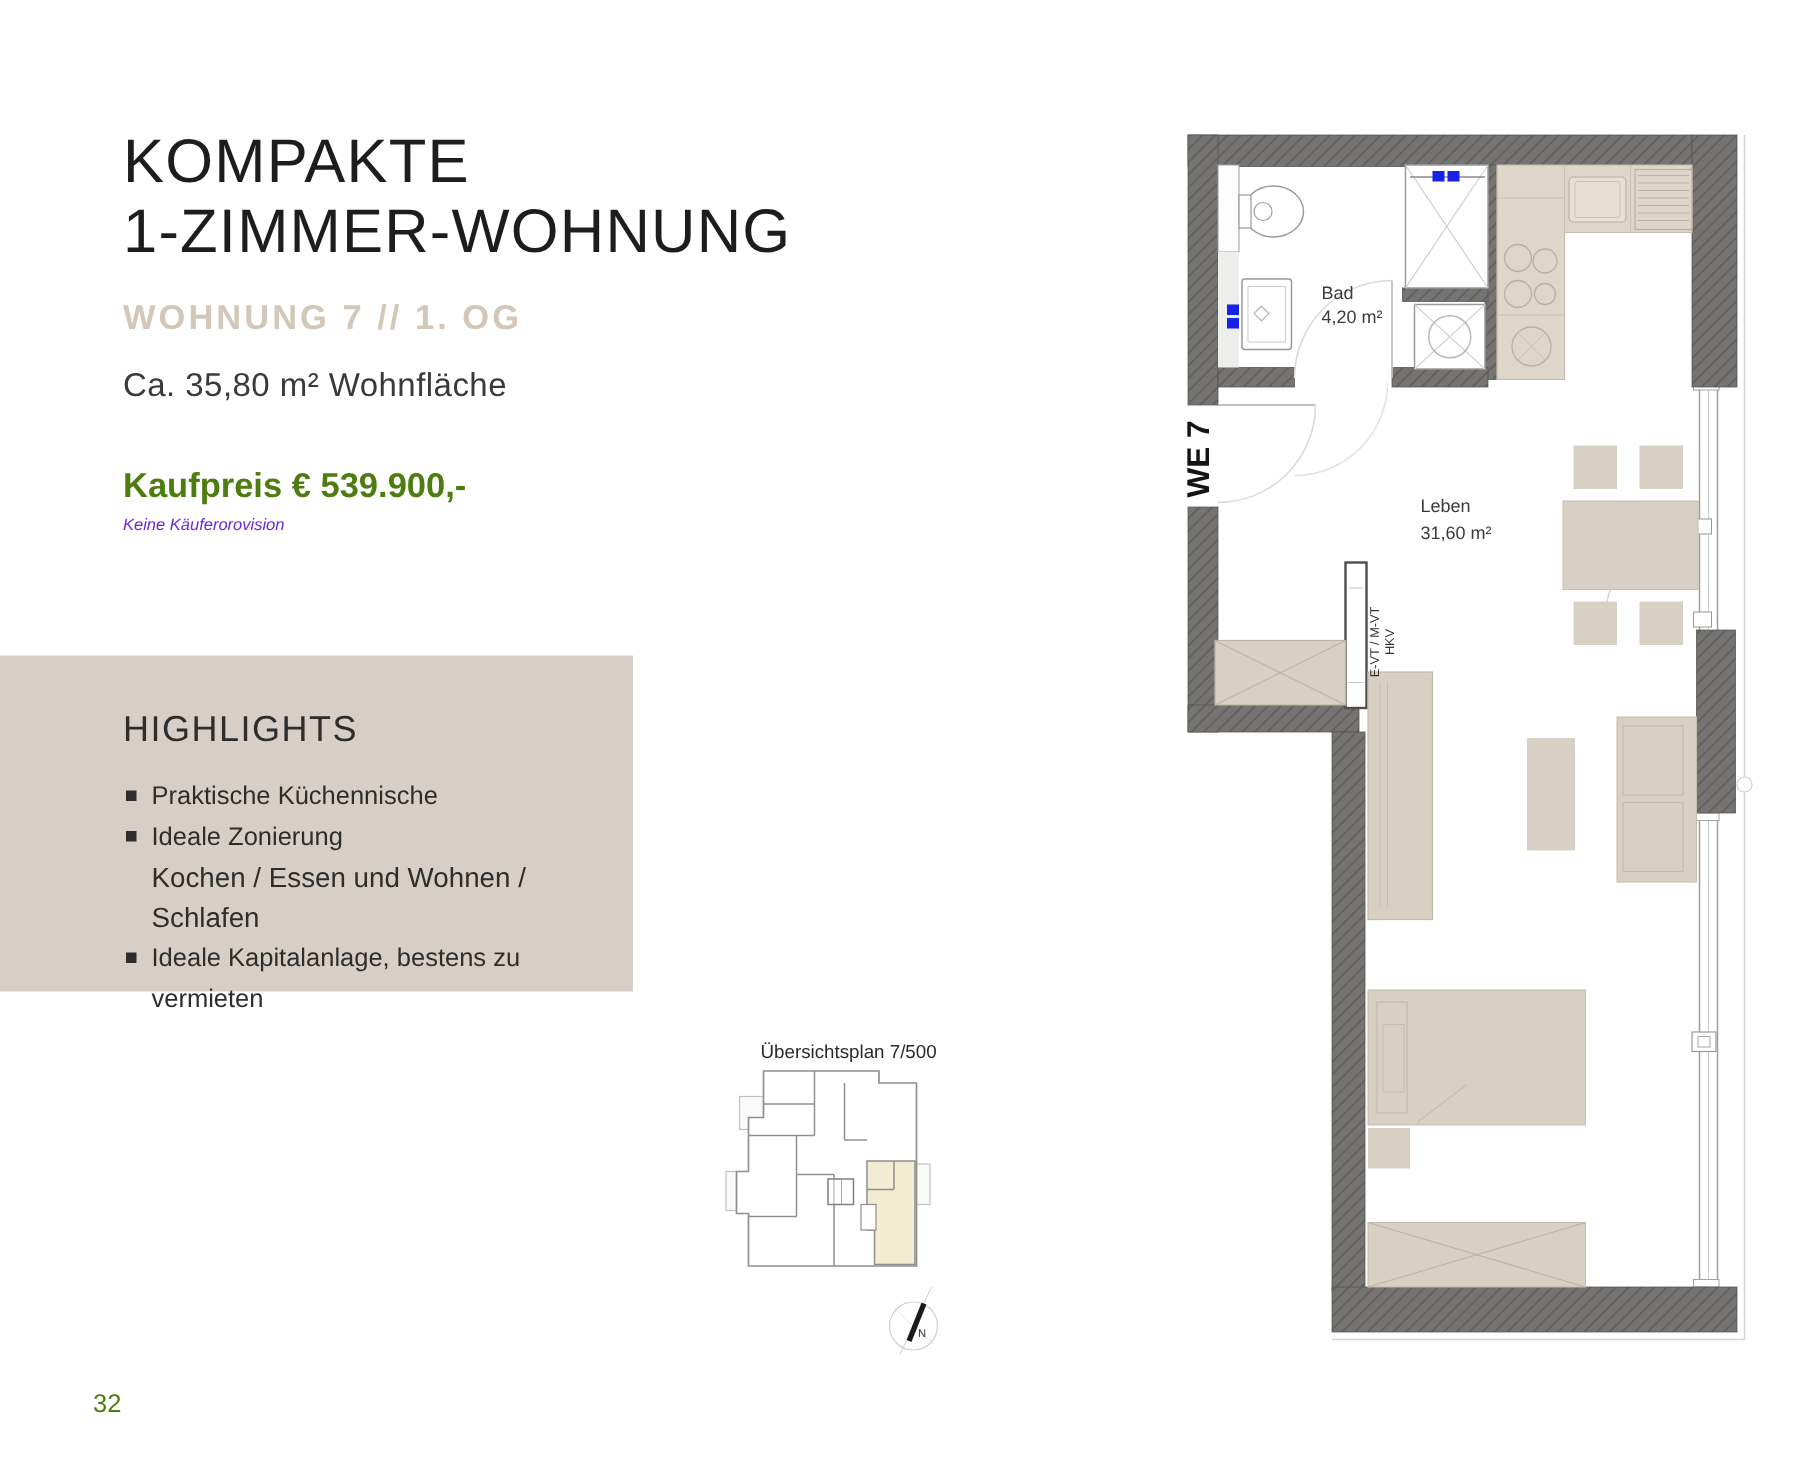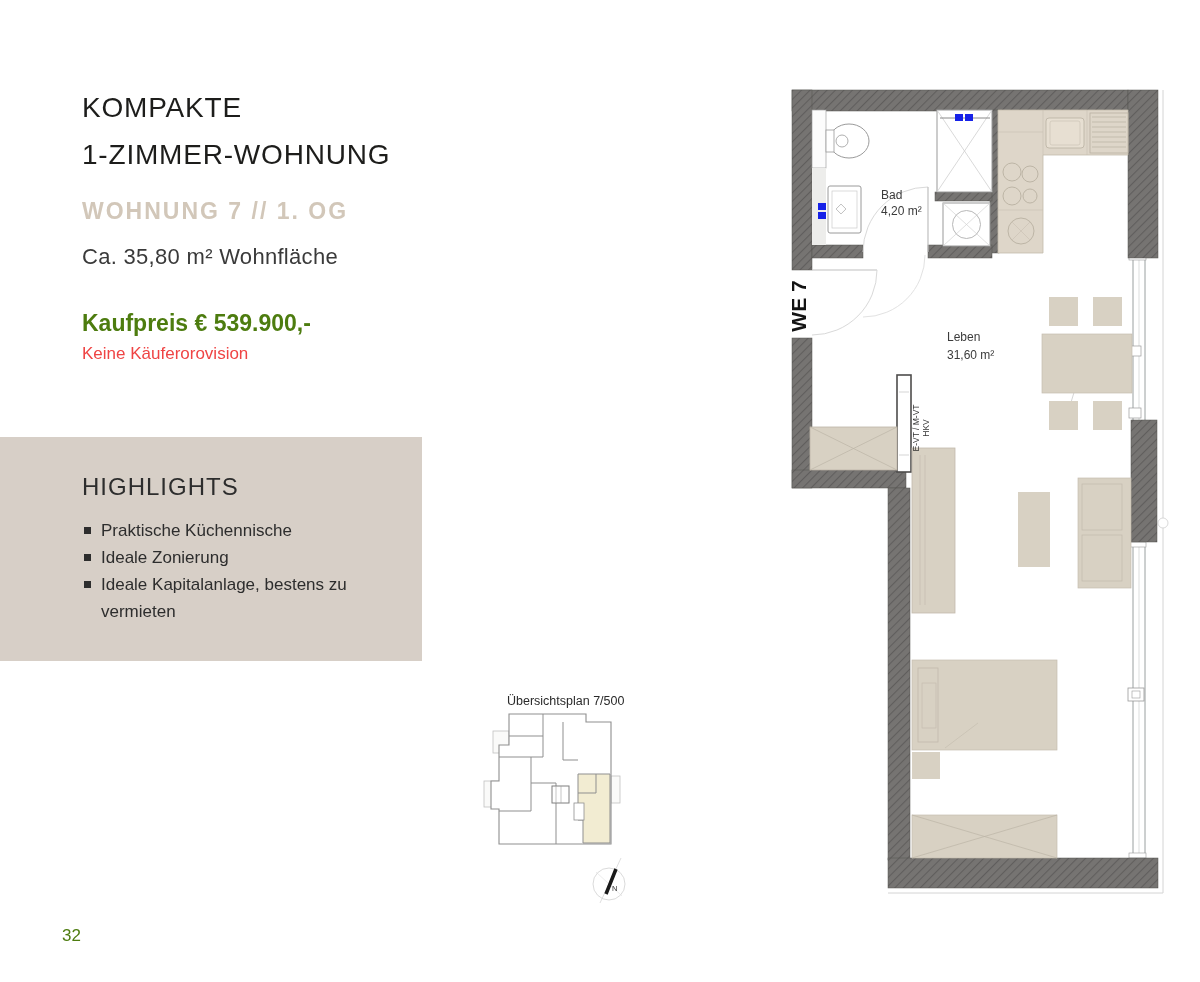--- a/index.html
+++ b/index.html
@@ -1,26 +1,26 @@
 <!DOCTYPE html>
 <html><head>
 <meta charset="utf-8">
 <style>
   * { margin:0; padding:0; box-sizing:border-box; }
   html,body { width:1200px; height:982px; background:#ffffff;
     font-family:"Liberation Sans", sans-serif; overflow:hidden; position:relative; }
   .abs { position:absolute; }
 
-  .title { left:82px; top:84px; font-size:28px; line-height:47px; font-weight:400;
+  .title { left:82px; top:84px; font-size:41px; line-height:47px; font-weight:400;
     letter-spacing:.8px; color:#1d1d1b; }
   .subtitle { left:82px; top:198px; font-size:23px; font-weight:700;
     letter-spacing:2px; color:#d2c7b9;text-align:center; }
   .area-line { left:82px; top:244px; font-size:22px; color:#3a3a3a; letter-spacing:.3px; }
   .price-line { left:82px; top:310px; font-size:23px; font-weight:700; color:#4d7c0f; }
-  .note-line { left:82px; top:344px; font-size:17px; color:#ef4444; }
+  .note-line { left:82px; top:344px; font-size:11px; color:#6d28d9;font-style:italic; }
 
   .hl-box { left:0; top:437px; width:422px; height:224px; background:#d7cfc7; }
   .hl-heading { margin:36px 0 0 82px; font-size:24px; letter-spacing:1px; color:#2d2d2d; font-weight:400; }
   .hl-list { margin:16px 0 0 82px; }
   .hl-item { display:flex; font-size:17px; color:#2d2d2d; line-height:27px; }
   .hl-bullet { width:7px; height:7px; background:#2d2d2d; margin:10px 10px 0 2px; flex:0 0 7px; }
   .hl-sub { padding-left:19px; font-size:18.5px; color:#2d2d2d; line-height:27px; }
 
   .ov-label { left:507px; top:694px; font-size:12.5px; color:#2a2a2a; }
   .page-num { left:62px; top:926px; font-size:17px; color:#4d7c0f; }
@@ -44,20 +44,21 @@
   <div class="hl-heading">HIGHLIGHTS</div>
   <div class="hl-list">
     <div class="hl-item">
       <span class="hl-bullet"></span>
       <span>Praktische Küchennische</span>
     </div>
     <div class="hl-item">
       <span class="hl-bullet"></span>
       <span>Ideale Zonierung</span>
     </div>
+    <div class="hl-sub">Kochen / Essen und Wohnen / Schlafen</div>
     <div class="hl-item">
       <span class="hl-bullet"></span>
       <span>Ideale Kapitalanlage, bestens zu vermieten</span>
     </div>
   </div>
 </div>
 
 <svg class="abs" style="left:770px; top:60px;" width="410" height="850" viewBox="770 60 410 850">
   <defs>
     <pattern id="hatch" patternUnits="userSpaceOnUse" width="6" height="6" patternTransform="rotate(45)">

